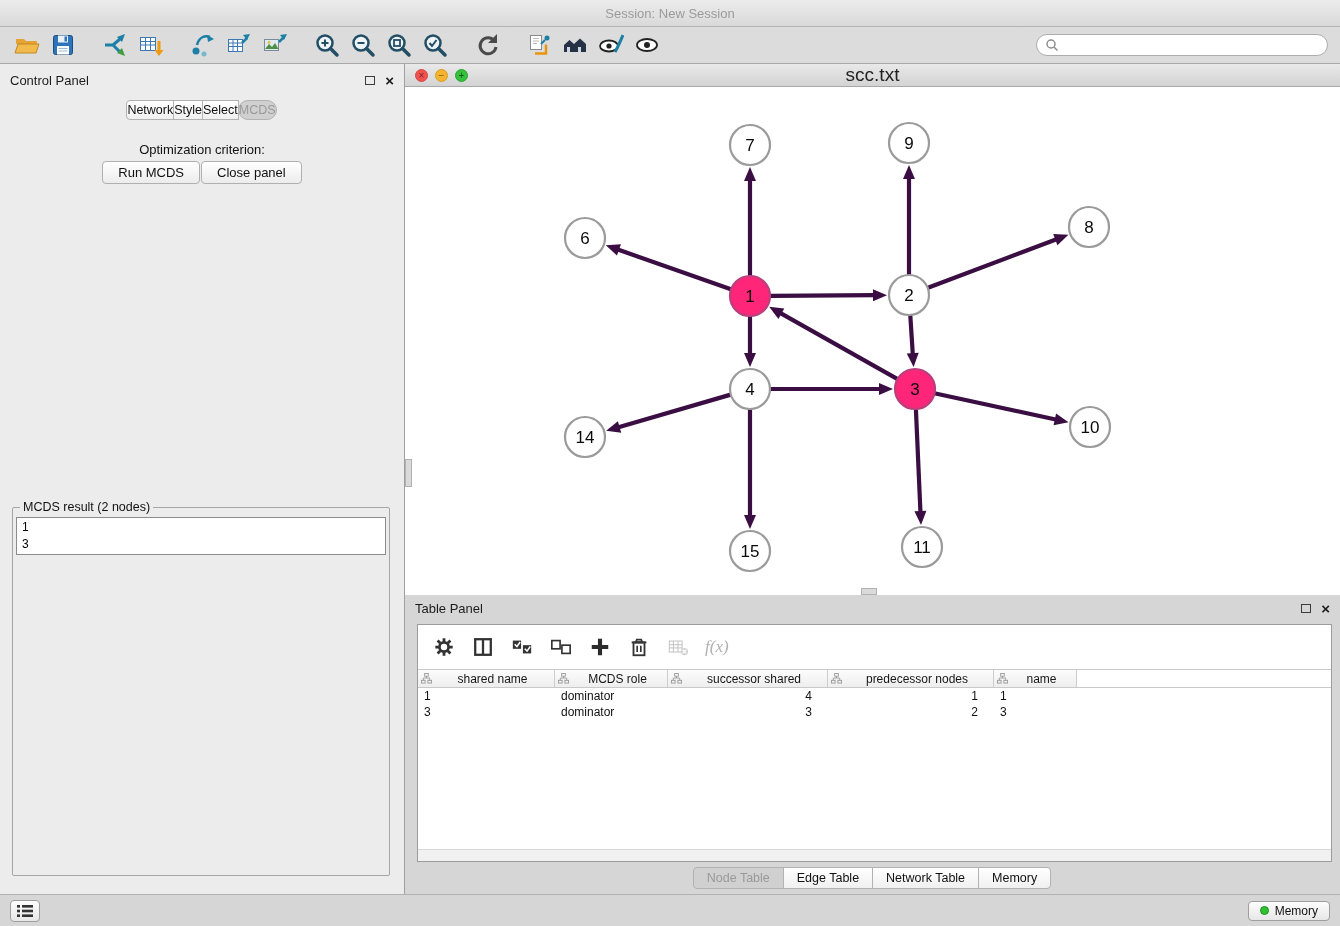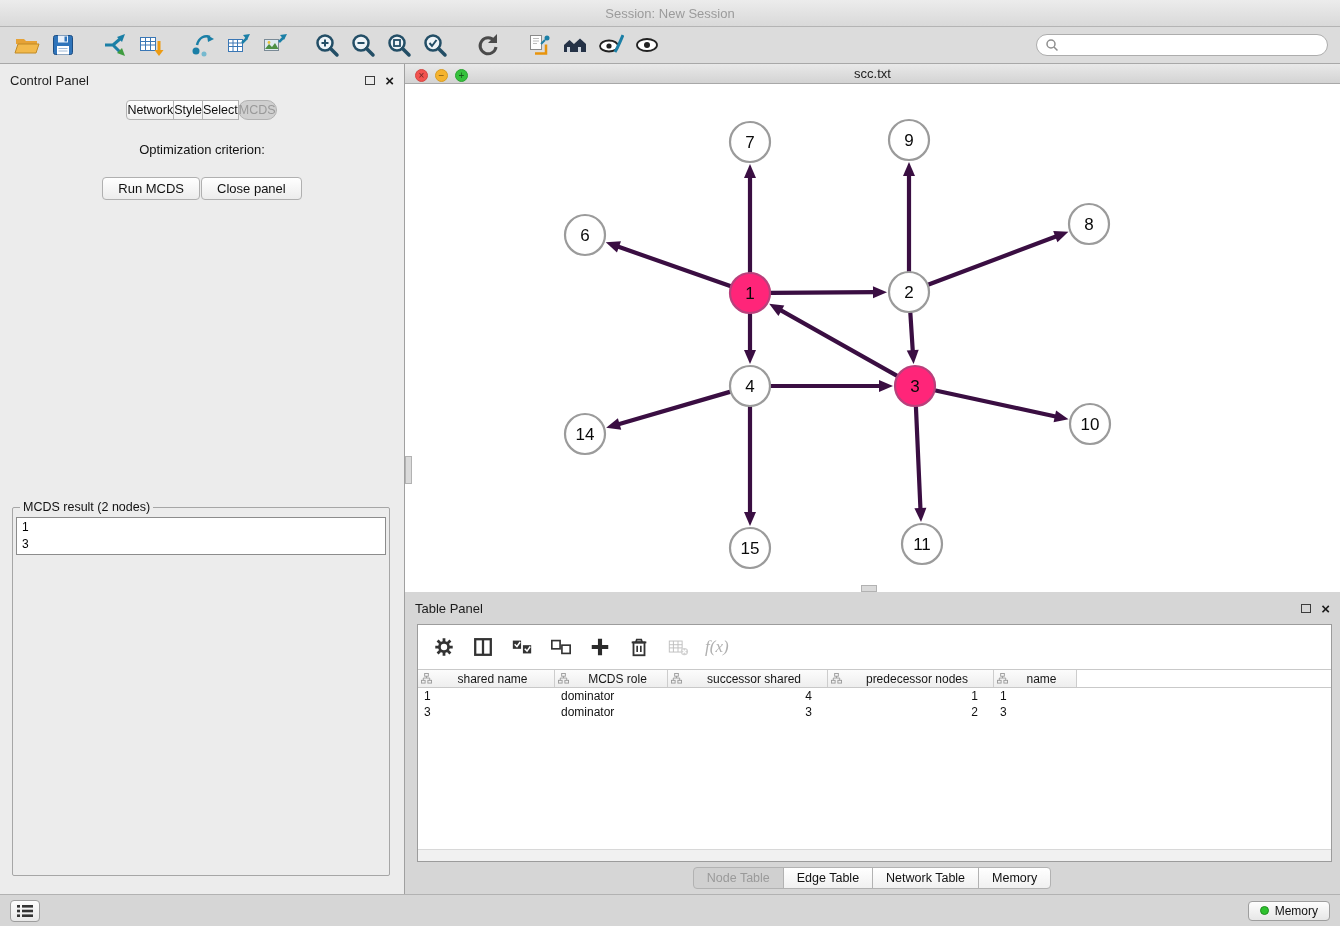--- a/index.html
+++ b/index.html
@@ -34,35 +34,35 @@
   .cp-tab:first-child { border-radius:4px 0 0 4px; }
   .cp-tab:last-child { border-radius:0 4px 4px 0; }
   .cp-tab.active { background:#d0d0d0; color:#9a9a9a;border-radius:10px; }
 
   .cp-body { flex:1; display:flex; flex-direction:column; align-items:center; min-height:0; }
   .opt-label { margin-top:22px; font-size:13px; color:#111; }
   .dropdown { margin-top:11px; width:312px; height:23px; border:1px solid #b0b0b0; border-radius:4px;
               background:linear-gradient(#ffffff,#f2f2f2); display:flex; align-items:center; padding-left:9px; font-size:13px; }
   .dd-value { flex:1; text-align:left; color:#111; }
   .dd-arrows { margin-right:6px; display:flex; }
-  .cp-buttons { margin-top:20px; display:flex; gap:1px; }
+  .cp-buttons { margin-top:4px; display:flex; gap:1px; }
   .mac-btn { height:23px; border:1px solid #b0b0b0; border-radius:4px; background:linear-gradient(#ffffff,#ececec);
              font-size:13px; font-family:"Liberation Sans",sans-serif; padding:0 15px; color:#111; }
   .result-box { align-self:stretch; margin:auto 14px 18px 12px; height:376px; border:1px solid #a6a6a6; border-radius:2px;
                 display:flex; flex-direction:column; padding:3px; }
   .result-box legend { font-size:12.5px; color:#111; padding:0 3px; margin-left:4px; }
   .result-list { flex:1; background:#fff; border:1px solid #8c8c8c; font-size:12px; line-height:17px;
                  padding:1px 5px; white-space:pre; overflow:hidden; }
 
   
   .right-col { flex:1; display:flex; flex-direction:column; min-width:0; }
   .net-window { height:528px; display:flex; flex-direction:column; background:#fff; }
   .net-titlebar { height:24px; background:linear-gradient(#e9e9e9,#d3d3d3); border-bottom:1px solid #a8a8a8;
                   display:flex; align-items:center; justify-content:center; position:relative; }
-  .net-title { font-size:13px; color:#222; }
+  .net-title { font-size:19px; color:#222; }
   .tl { position:absolute; top:5px; width:13px; height:13px; border-radius:50%; display:flex; align-items:center;
         justify-content:center; font-size:10px; line-height:1; color:rgba(0,0,0,.55); }
   .tl.red { left:10px; background:#f2524e; border:1px solid #d44743; }
   .tl.yellow { left:30px; background:#f7b télé)}
   .tl.yellow { left:30px; background:#f5b32e; border:1px solid #d89d23; }
   .tl.green { left:50px; background:#35c13c; border:1px solid #2aa431; }
   .net-canvas { flex:1; position:relative; background:#ffffff; }
   .net-canvas svg text { font-family:"Liberation Sans",sans-serif; font-size:17px; fill:#0a0a0a; }
   .v-handle { position:absolute; left:0; top:372px; width:7px; height:28px; background:#dadada; border:1px solid #b2b2b2; }
   .h-handle { position:absolute; bottom:0; left:456px; width:16px; height:7px; background:#dadada; border:1px solid #b2b2b2; }

